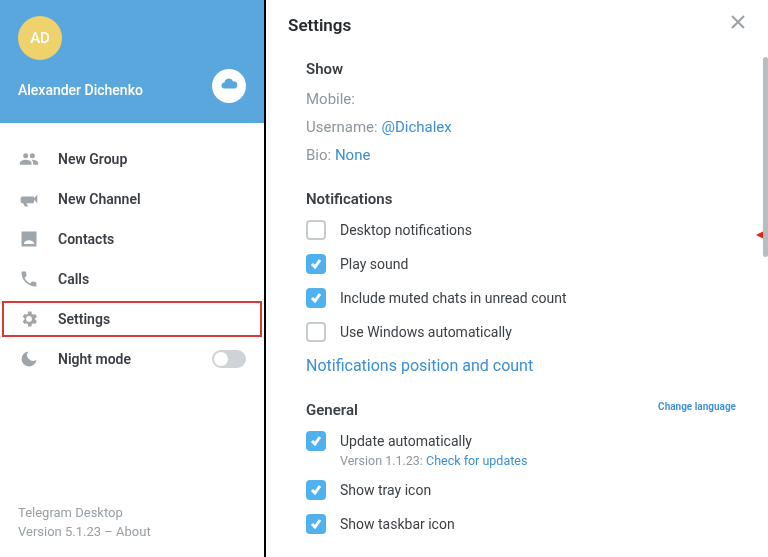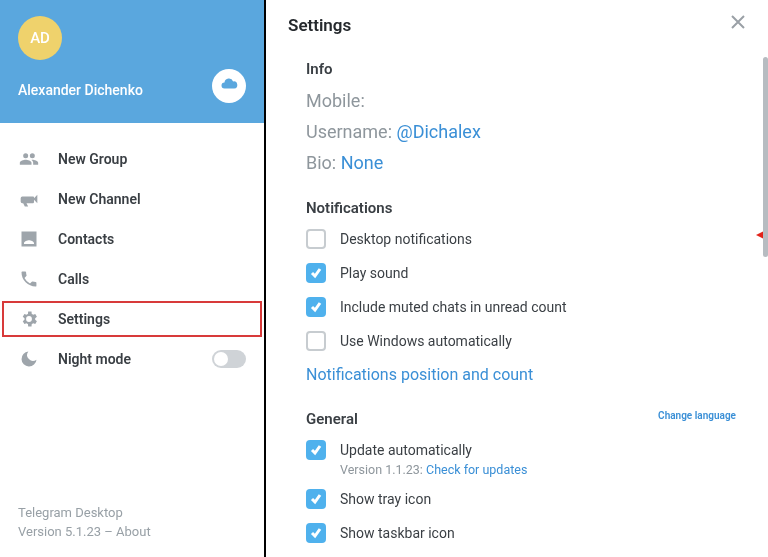--- a/index.html
+++ b/index.html
@@ -24,21 +24,21 @@
   .sidebar-footer .about { color: #98a0a6; }
 
   .panel { flex: 1; display: flex; flex-direction: column; position: relative; }
   .panel-header { height: 50px; display: flex; align-items: center; padding: 0 22px; position: relative; }
   .panel-title { font-size: 17px; font-weight: 600; color: #25292d; }
   .close-btn { position: absolute; right: 22px; top: 14px; cursor: pointer; }
   .close-btn svg { width: 16px; height: 16px; stroke: #9aa0a6; stroke-width: 2; fill: none; }
   .panel-body { flex: 1; overflow: hidden; padding: 10px 32px 0 40px; position: relative; }
   .section { margin-bottom: 26px; }
   .section-title { font-size: 15px; font-weight: 600; color: #3a3f44; margin-bottom: 12px; position: relative; }
-  .info-row { font-size: 18px; color: #8e969c; margin-bottom: 10px; }
+  .info-row { font-size: 15px; color: #8e969c; margin-bottom: 10px; }
   .info-row .link { color: #3a8fd6; }
   .opt { display: flex; align-items: center; margin-bottom: 14px; font-size: 14px; color: #3a3f44; }
   .cb { width: 20px; height: 20px; border-radius: 4px; margin-right: 14px; display: flex; align-items: center; justify-content: center; flex-shrink: 0; }
   .cb.unchecked { border: 2px solid #c7ccd0; }
   .cb.checked { background: #4fb1ed; }
   .cb.checked svg { width: 12px; height: 12px; stroke: #fff; stroke-width: 3; fill: none; }
   .sublabel { font-size: 12.5px; color: #8e969c; margin-left: 34px; margin-top: -8px; margin-bottom: 12px; }
   .sublabel .link { color: #3a8fd6; }
   .linkrow { font-size: 16px; color: #3a8fd6; cursor: pointer; }
   .change-lang { position: absolute; right: 0; top: 0; font-size: 10px; color: #3a8fd6; cursor: pointer; }
@@ -126,21 +126,21 @@
       <div class="close-btn">
         <span><svg viewBox="0 0 16 16">
               <path d="M2 2l12 12M14 2L2 14"></path>
             </svg></span>
       </div>
     </div>
 
     <div class="panel-body">
 
       <div class="section">
-        <div class="section-title">Info</div>
+        <div class="section-title">Show</div>
         <div class="info-row">Mobile:</div>
         <div class="info-row">
           <span>Username: </span><span class="link">@Dichalex</span>
         </div>
         <div class="info-row">
           <span>Bio: </span><span class="link">None</span>
         </div>
       </div>
 
       <div class="section">

